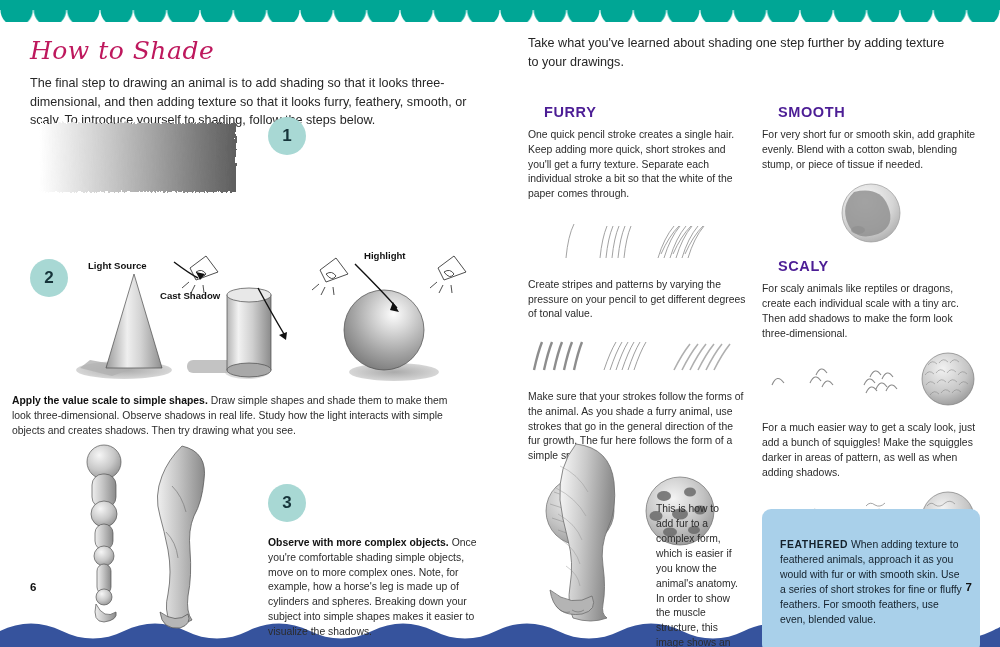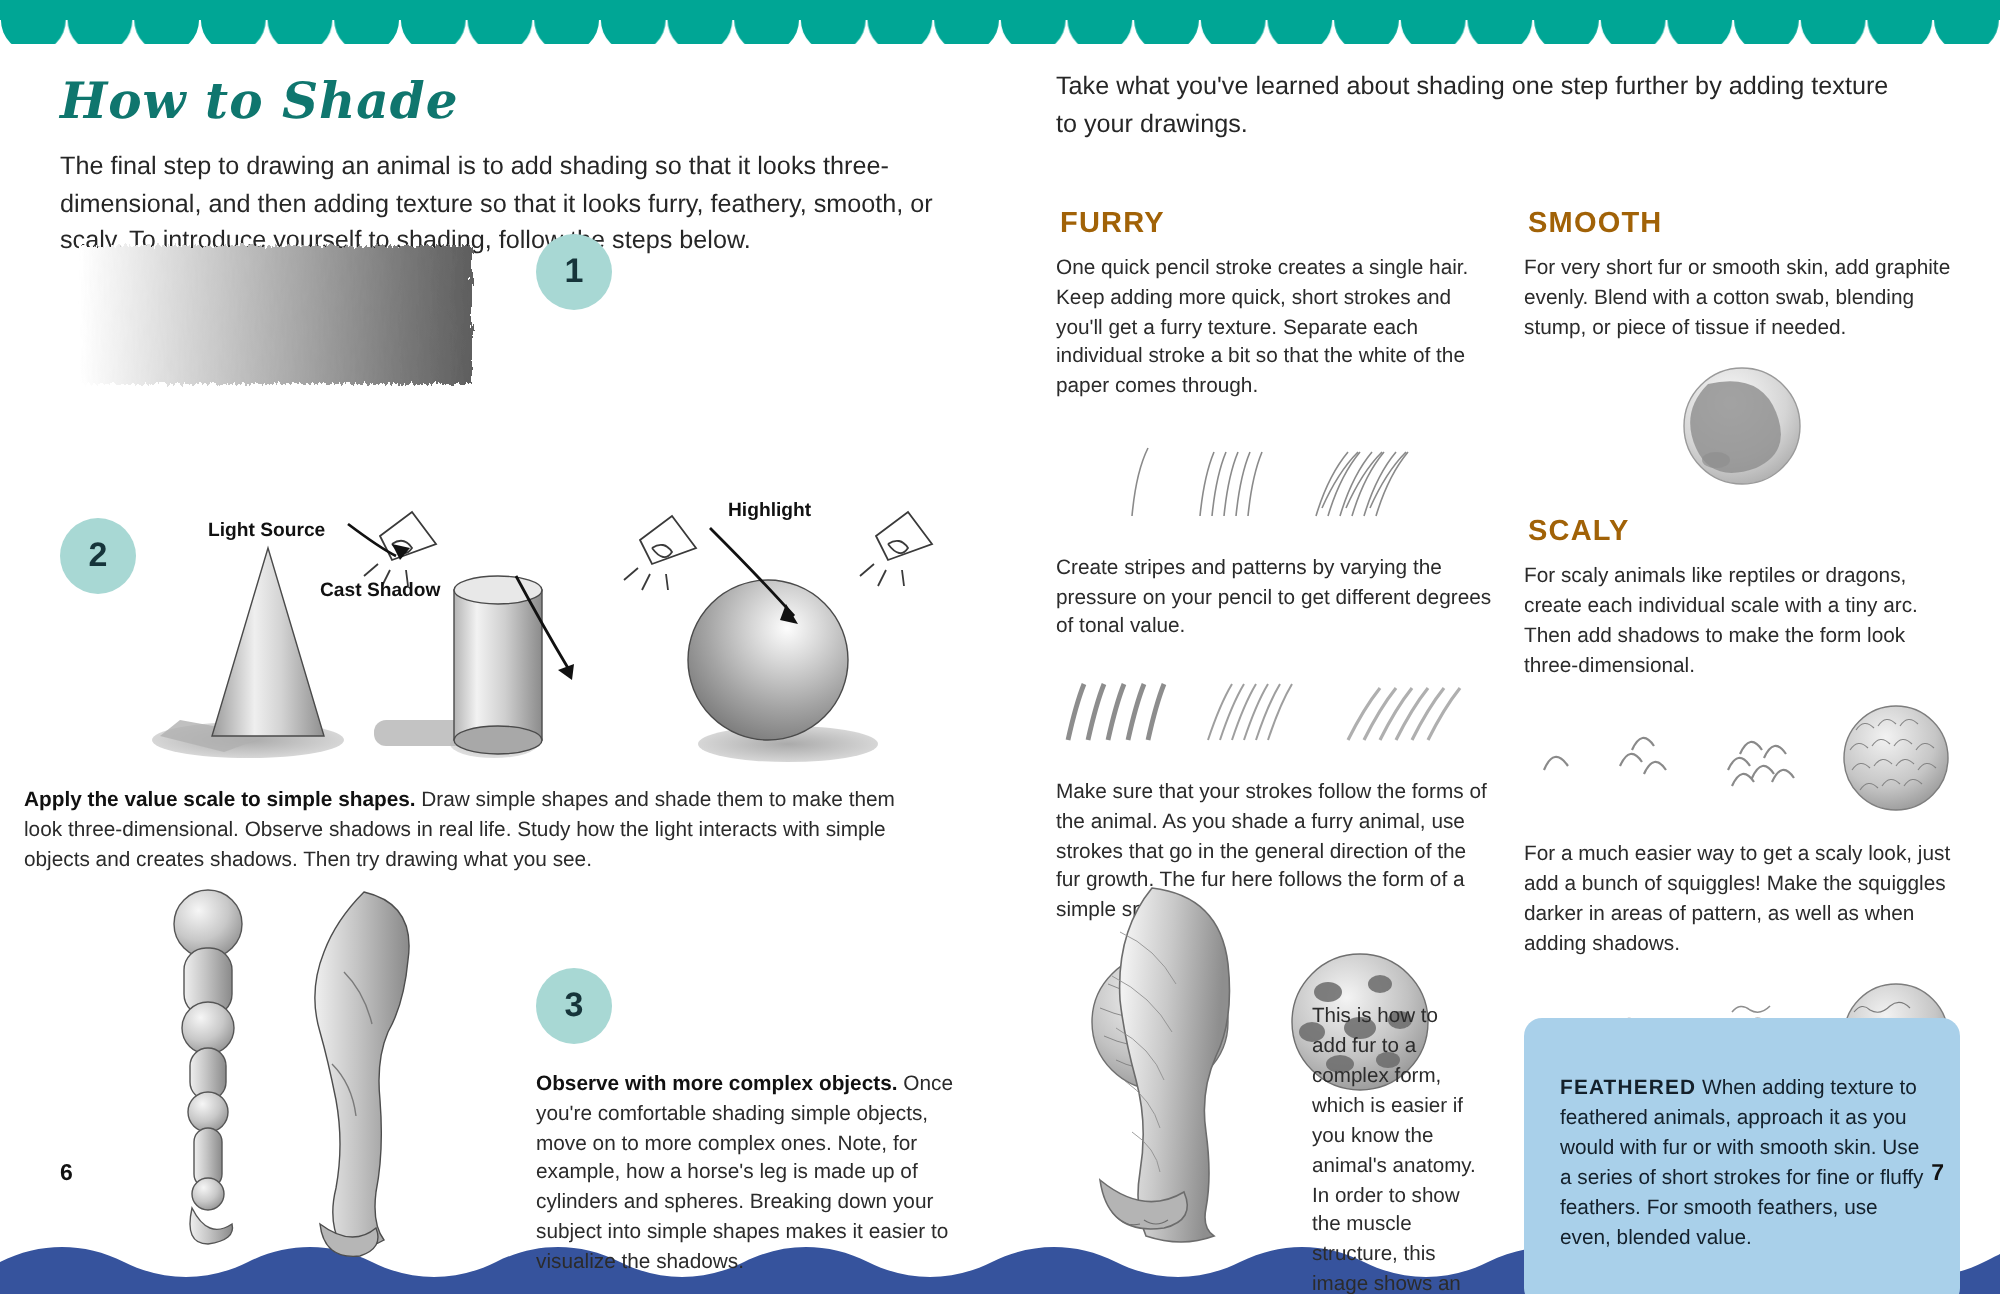--- a/index.html
+++ b/index.html
@@ -35,26 +35,26 @@
   .leaf {
     position: relative;
     box-sizing: border-box;
   }
   .leaf-left  { width: 500px; padding: 12px 28px 0 30px; }
   .leaf-right { width: 500px; padding: 12px 22px 0 28px; }
 
   h1.script {
     font-family: "DejaVu Serif", serif;
     font-style: italic;
-    font-weight: bold;
+    font-weight: normal;
     font-size: 25px;
     line-height: 1;
     letter-spacing: 0.5px;
     margin: 4px 0 11px 0;
-    color: #0f766e;
+    color: #be185d;
   }
   .intro {
     font-size: 12.6px;
     line-height: 1.48;
     color: #262626;
     margin: 0;
     max-width: 445px;
   }
   .leaf-right .intro { max-width: 420px; }
 
@@ -98,21 +98,21 @@
   .folio-right { right: 28px; }
 
   
   .col {
     position: absolute; top: 82px; width: 218px;
   }
   .col-a { left: 28px; }
   .col-b { left: 262px; }
   h2.section {
     font-size: 14.5px; font-weight: bold; letter-spacing: 0.6px;
-    margin: 0 0 8px 2px; color: #a16207;
+    margin: 0 0 8px 16px; color: #4c1d95;
   }
   .col p.body-txt { margin: 0 0 10px 0; }
   .swatch { margin: 4px 0 14px 0; }
 
   .lion-wrap {
     position: absolute; left: 28px; top: 418px;
     width: 218px; display: flex; gap: 8px;
   }
   .lion-caption {
     font-size: 10.3px; line-height: 1.45; color: #2b2b2b;
@@ -259,21 +259,21 @@
         </g>
 
         <path d="M102,12 q16,12 24,16" stroke="#111" stroke-width="1.4" fill="none"></path>
         <path d="M128,30 l-4,-8 l9,2 z" fill="#111"></path>
         <path d="M186,38 q14,26 26,46" stroke="#111" stroke-width="1.4" fill="none"></path>
         <path d="M214,90 l-7,-5 l8,-3 z" fill="#111"></path>
         <path d="M283,14 q26,26 42,44" stroke="#111" stroke-width="1.4" fill="none"></path>
         <path d="M327,62 l-9,-2 l3,-8 z" fill="#111"></path>
       </svg>
 
-      <span class="lbl" style="left:104px;top:238px;">Light Source</span>
+      <span class="lbl" style="left:88px;top:238px;">Light Source</span>
       <span class="lbl" style="left:160px;top:268px;">Cast Shadow</span>
       <span class="lbl" style="left:364px;top:228px;">Highlight</span>
 
       <div class="l-step2-caption body-txt">
         <b>Apply the value scale to simple shapes.</b><span> Draw simple shapes and shade them to make them look three-dimensional. Observe shadows in real life. Study how the light interacts with simple objects and creates shadows. Then try drawing what you see.</span>
       </div>
 
       <svg class="l-legs" viewBox="0 0 185 190">
         <defs>
           <radialGradient id="legG" cx="0.36" cy="0.3" r="0.8">

